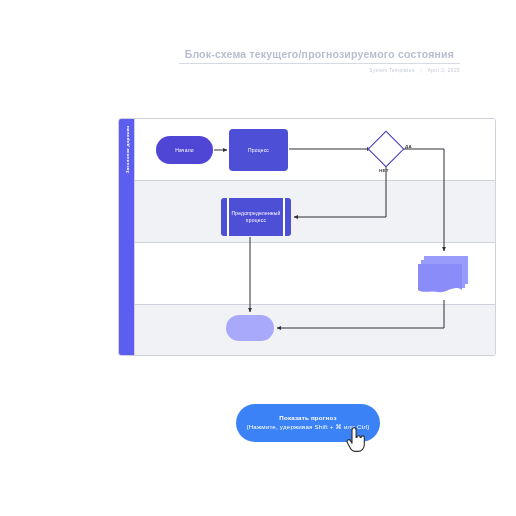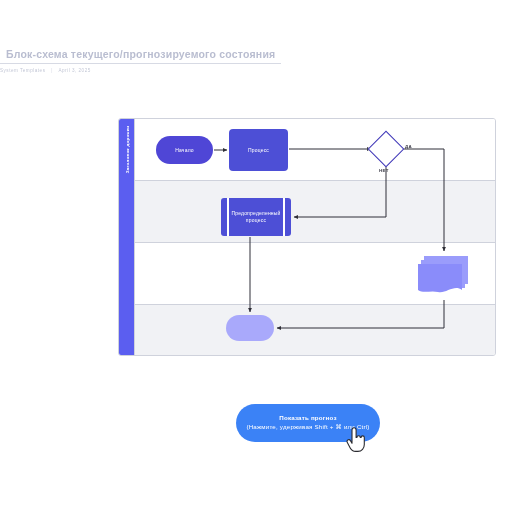--- a/index.html
+++ b/index.html
@@ -14,21 +14,21 @@
     overflow: hidden;
     position: relative;
   }
 
   
   #header {
     position: absolute;
     left: 0;
     top: 44px;
     width: 460px;
-    text-align: left;
+    text-align: right;
   }
   #doc-title {
     font-size: 10.5px;
     font-weight: bold;
     color: #b9bdd0;
     letter-spacing: 0.2px;
     display: inline-block;
     border-bottom: 1px solid #d7dae4;
     padding: 0 6px 3px 6px;
     white-space: nowrap;

